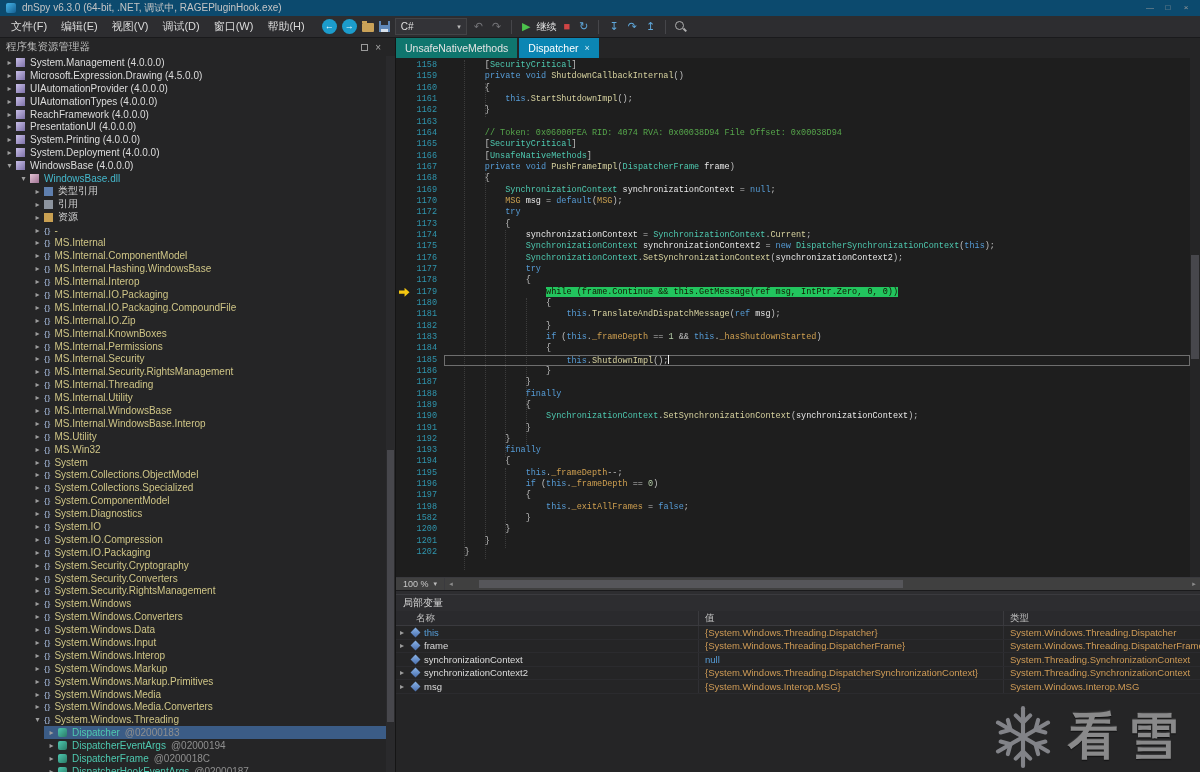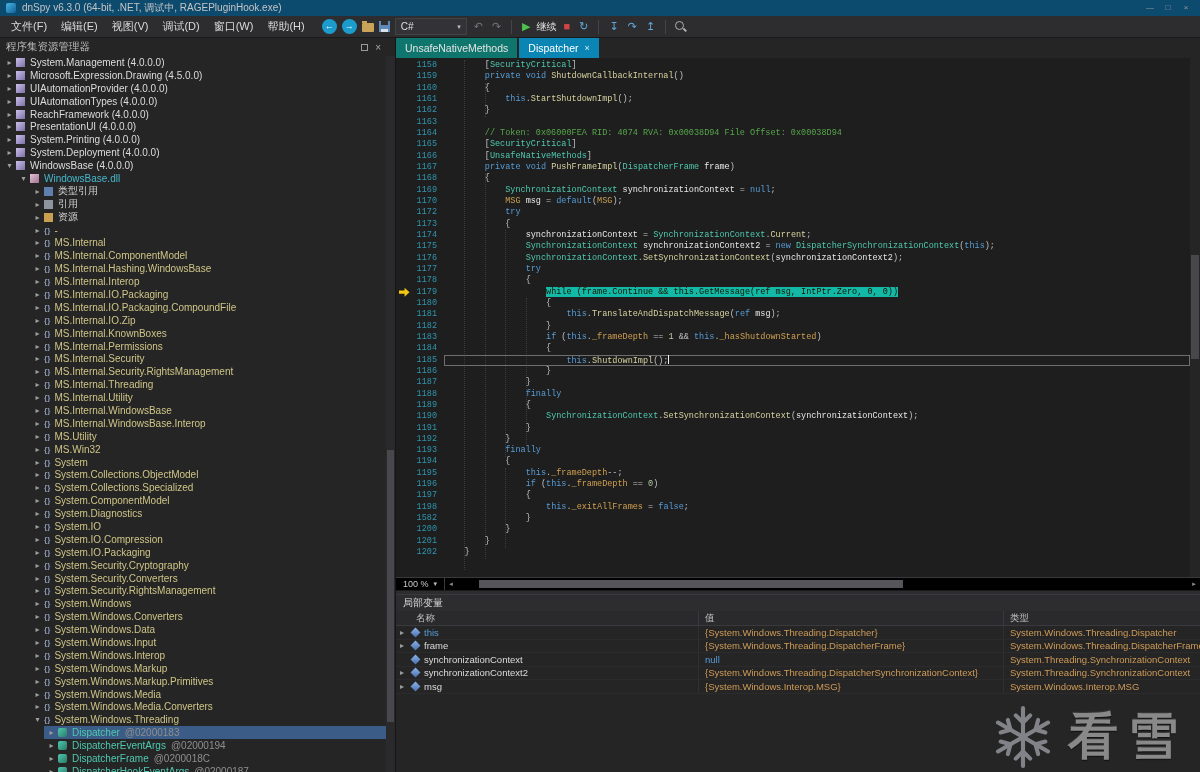--- a/index.html
+++ b/index.html
@@ -77,27 +77,27 @@
 .code-line{display:flex;height:11.34px;position:relative}
 .gutter{width:16px;flex:none;display:flex;align-items:center;justify-content:center}
 .bp-dot{width:9px;height:9px;border-radius:50%;background:#e23d3d}
 .exec-arrow{width:11px;height:9px;background:#f5c711;clip-path:polygon(0 32%,55% 32%,55% 0,100% 50%,55% 100%,55% 68%,0 68%)}
 .lnum{width:32px;flex:none;text-align:right;padding-right:7px;color:#2f95ad}
 .ltext{flex:1;white-space:pre;color:#c0c0c0}
 .active-line .ltext{box-shadow:inset 0 0 0 1px #6e6e6e}
 .caret{display:inline-block;width:1px;height:9px;background:#f2f2f2;vertical-align:-1px}
 .seg-k{color:#569cd6}.seg-t{color:#4ec9b0}.seg-v{color:#c9a050}.seg-m{color:#d8d3a0}
 .seg-f{color:#d0a050}.seg-l{color:#e9e9e9}.seg-c{color:#56a64b}.seg-p{color:#c0c0c0}.seg-num{color:#b5cea8}
-.seg-hly{background:#14b8a6;color:#151500}
+.seg-hly{background:#22c55e;color:#151500}
 .seg-hlb{background:#5a3440;color:#ece4e6}
 .vscroll{width:10px;flex:none;background:#252526;position:relative}
 .vthumb{position:absolute;left:1px;right:1px;top:38%;height:20%;background:#47474c}
 
 
-.hscroll-row{height:13px;flex:none;display:flex;align-items:stretch;background:#000000;border-top:1px solid #3a3a3e}
+.hscroll-row{height:13px;flex:none;display:flex;align-items:stretch;background:#404040;border-top:1px solid #3a3a3e}
 .zoom{display:flex;align-items:center;gap:5px;padding:0 7px;font-size:9px;color:#c8c8c8;border-right:1px solid #3a3a3e}
 .htrack{flex:1;position:relative}
 .hthumb{position:absolute;top:2px;bottom:2px;left:22px;width:58%;background:#56565a}
 .harrow{width:12px;text-align:center;font-size:7px;color:#8c8c8c;line-height:12px}
 
 .splitter{height:4px;flex:none;background:#2d2d30;border-top:1px solid #1a1a1c}
 
 
 .locals{height:178px;flex:none;background:#252526;display:flex;flex-direction:column;border-top:1px solid #3a3a3e}
 .locals-title{height:16px;flex:none;display:flex;align-items:center;padding:0 7px;font-size:10px;color:#d8d8d8;background:#2d2d30}

